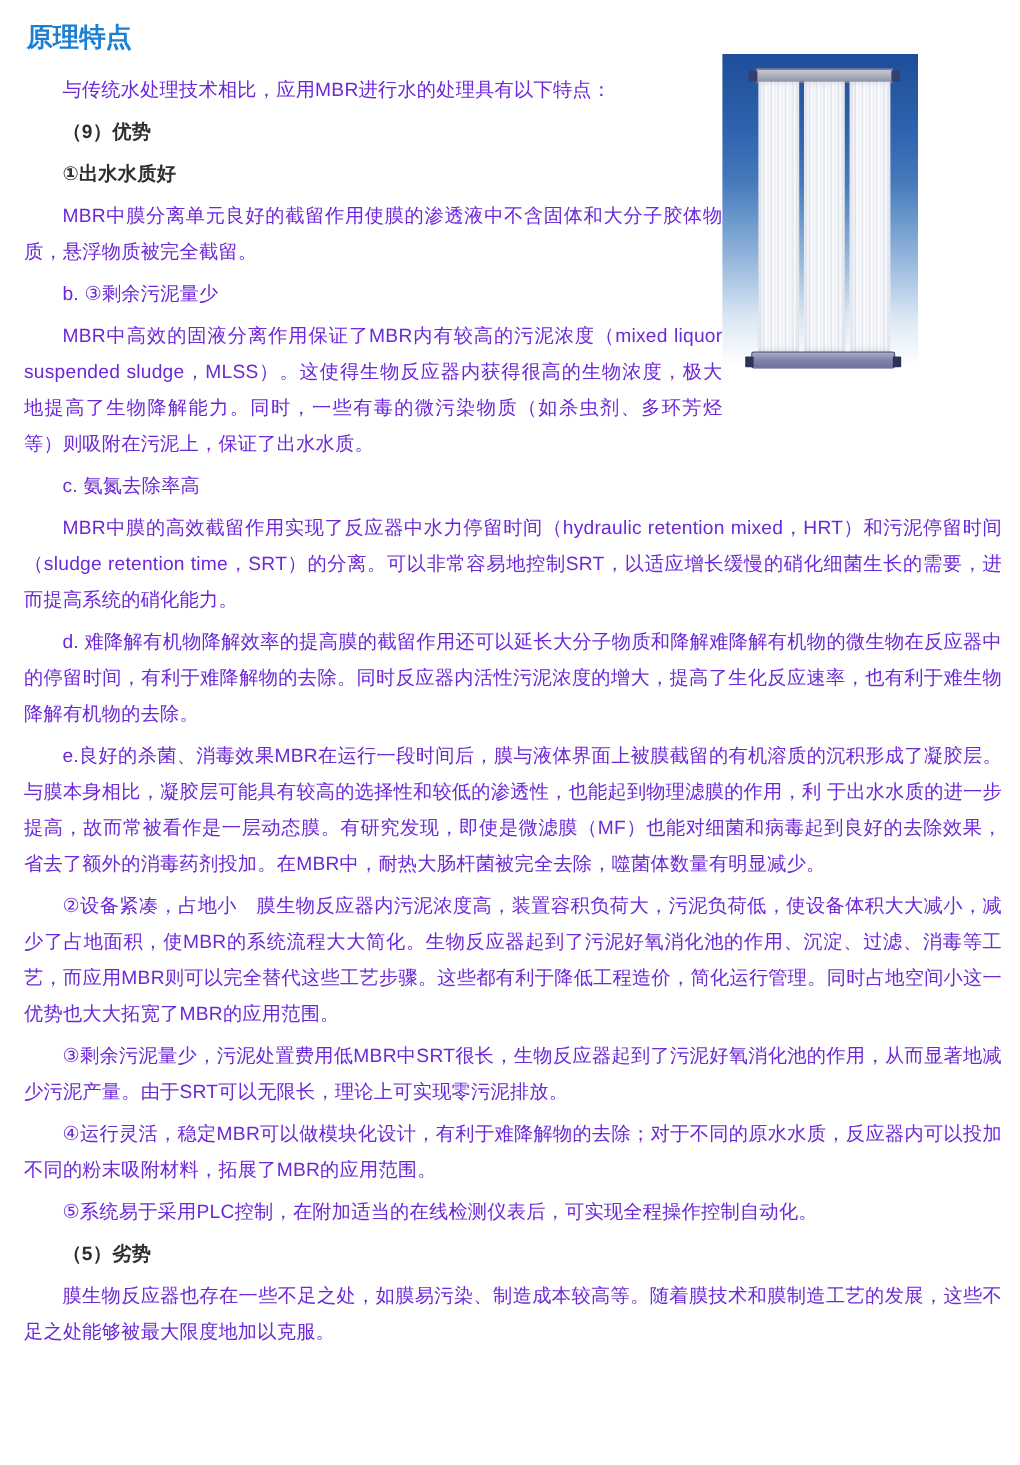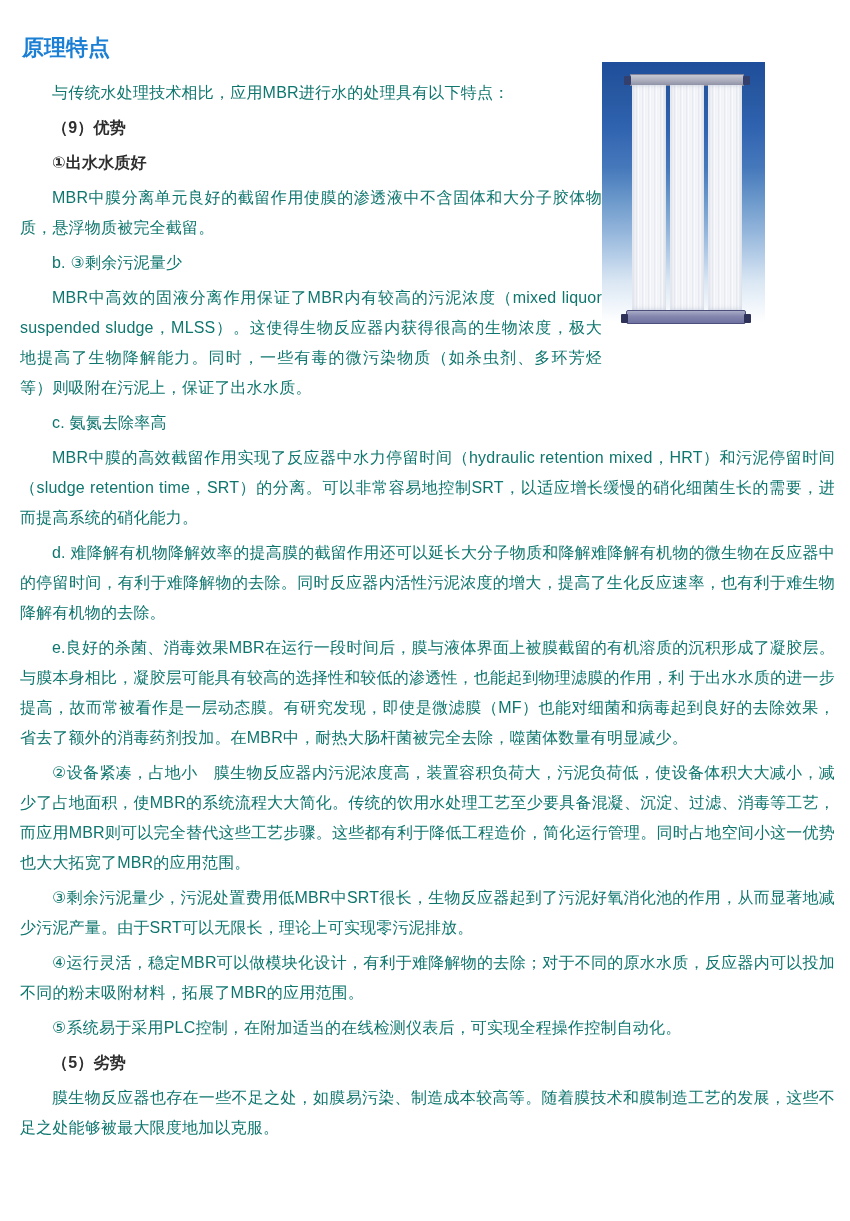--- a/index.html
+++ b/index.html
@@ -5,33 +5,33 @@
   * { box-sizing: border-box; }
   html, body {
     margin: 0; padding: 0;
     width: 850px; height: 1221px;
     background: #ffffff;
     overflow: hidden;
     font-family: "Liberation Sans", "DejaVu Sans", sans-serif;
   }
   .page {
     width: 850px; height: 940px;
-    padding: 32px 15px 0 20px;
+    padding: 15px 15px 0 20px;
   }
   .doc-title {
     font-size: 22px;
     line-height: 32px;
     font-weight: 700;
     color: #1b7fd4;
     margin: 0 0 14px 2px;
   }
   .para {
     font-size: 16px;
     line-height: 30px;
-    color: #0f766e;
+    color: #6d28d9;
     margin: 5px 0;
     text-indent: 2em;
     text-align: justify;
     letter-spacing: 0.2px;
   }
   .para.heading { font-weight: 700; color: #2e2e2e; }
 
   
   .figure-wrap {
     float: right;
@@ -114,21 +114,21 @@
       <p class="para">与传统水处理技术相比，应用MBR进行水的处理具有以下特点：</p>
       <p class="para heading">（9）优势</p>
       <p class="para heading">①出水水质好</p>
       <p class="para">MBR中膜分离单元良好的截留作用使膜的渗透液中不含固体和大分子胶体物质，悬浮物质被完全截留。</p>
       <p class="para">b. ③剩余污泥量少</p>
       <p class="para">MBR中高效的固液分离作用保证了MBR内有较高的污泥浓度（mixed liquor suspended sludge，MLSS）。这使得生物反应器内获得很高的生物浓度，极大地提高了生物降解能力。同时，一些有毒的微污染物质（如杀虫剂、多环芳烃等）则吸附在污泥上，保证了出水水质。</p>
       <p class="para">c. 氨氮去除率高</p>
       <p class="para">MBR中膜的高效截留作用实现了反应器中水力停留时间（hydraulic retention mixed，HRT）和污泥停留时间（sludge retention time，SRT）的分离。可以非常容易地控制SRT，以适应增长缓慢的硝化细菌生长的需要，进而提高系统的硝化能力。</p>
       <p class="para">d. 难降解有机物降解效率的提高膜的截留作用还可以延长大分子物质和降解难降解有机物的微生物在反应器中的停留时间，有利于难降解物的去除。同时反应器内活性污泥浓度的增大，提高了生化反应速率，也有利于难生物降解有机物的去除。</p>
       <p class="para">e.良好的杀菌、消毒效果MBR在运行一段时间后，膜与液体界面上被膜截留的有机溶质的沉积形成了凝胶层。与膜本身相比，凝胶层可能具有较高的选择性和较低的渗透性，也能起到物理滤膜的作用，利 于出水水质的进一步提高，故而常被看作是一层动态膜。有研究发现，即使是微滤膜（MF）也能对细菌和病毒起到良好的去除效果，省去了额外的消毒药剂投加。在MBR中，耐热大肠杆菌被完全去除，噬菌体数量有明显减少。</p>
-      <p class="para">②设备紧凑，占地小　膜生物反应器内污泥浓度高，装置容积负荷大，污泥负荷低，使设备体积大大减小，减少了占地面积，使MBR的系统流程大大简化。传统的饮用水处理工艺至少要具备混凝、沉淀、过滤、消毒等工艺，而应用MBR则可以完全替代这些工艺步骤。这些都有利于降低工程造价，简化运行管理。同时占地空间小这一优势也大大拓宽了MBR的应用范围。</p>
+      <p class="para">②设备紧凑，占地小　膜生物反应器内污泥浓度高，装置容积负荷大，污泥负荷低，使设备体积大大减小，减少了占地面积，使MBR的系统流程大大简化。生物反应器起到了污泥好氧消化池的作用、沉淀、过滤、消毒等工艺，而应用MBR则可以完全替代这些工艺步骤。这些都有利于降低工程造价，简化运行管理。同时占地空间小这一优势也大大拓宽了MBR的应用范围。</p>
       <p class="para">③剩余污泥量少，污泥处置费用低MBR中SRT很长，生物反应器起到了污泥好氧消化池的作用，从而显著地减少污泥产量。由于SRT可以无限长，理论上可实现零污泥排放。</p>
       <p class="para">④运行灵活，稳定MBR可以做模块化设计，有利于难降解物的去除；对于不同的原水水质，反应器内可以投加不同的粉末吸附材料，拓展了MBR的应用范围。</p>
       <p class="para">⑤系统易于采用PLC控制，在附加适当的在线检测仪表后，可实现全程操作控制自动化。</p>
       <p class="para heading">（5）劣势</p>
       <p class="para">膜生物反应器也存在一些不足之处，如膜易污染、制造成本较高等。随着膜技术和膜制造工艺的发展，这些不足之处能够被最大限度地加以克服。</p>
     </div>
 
 </div>
 
 </body></html>

